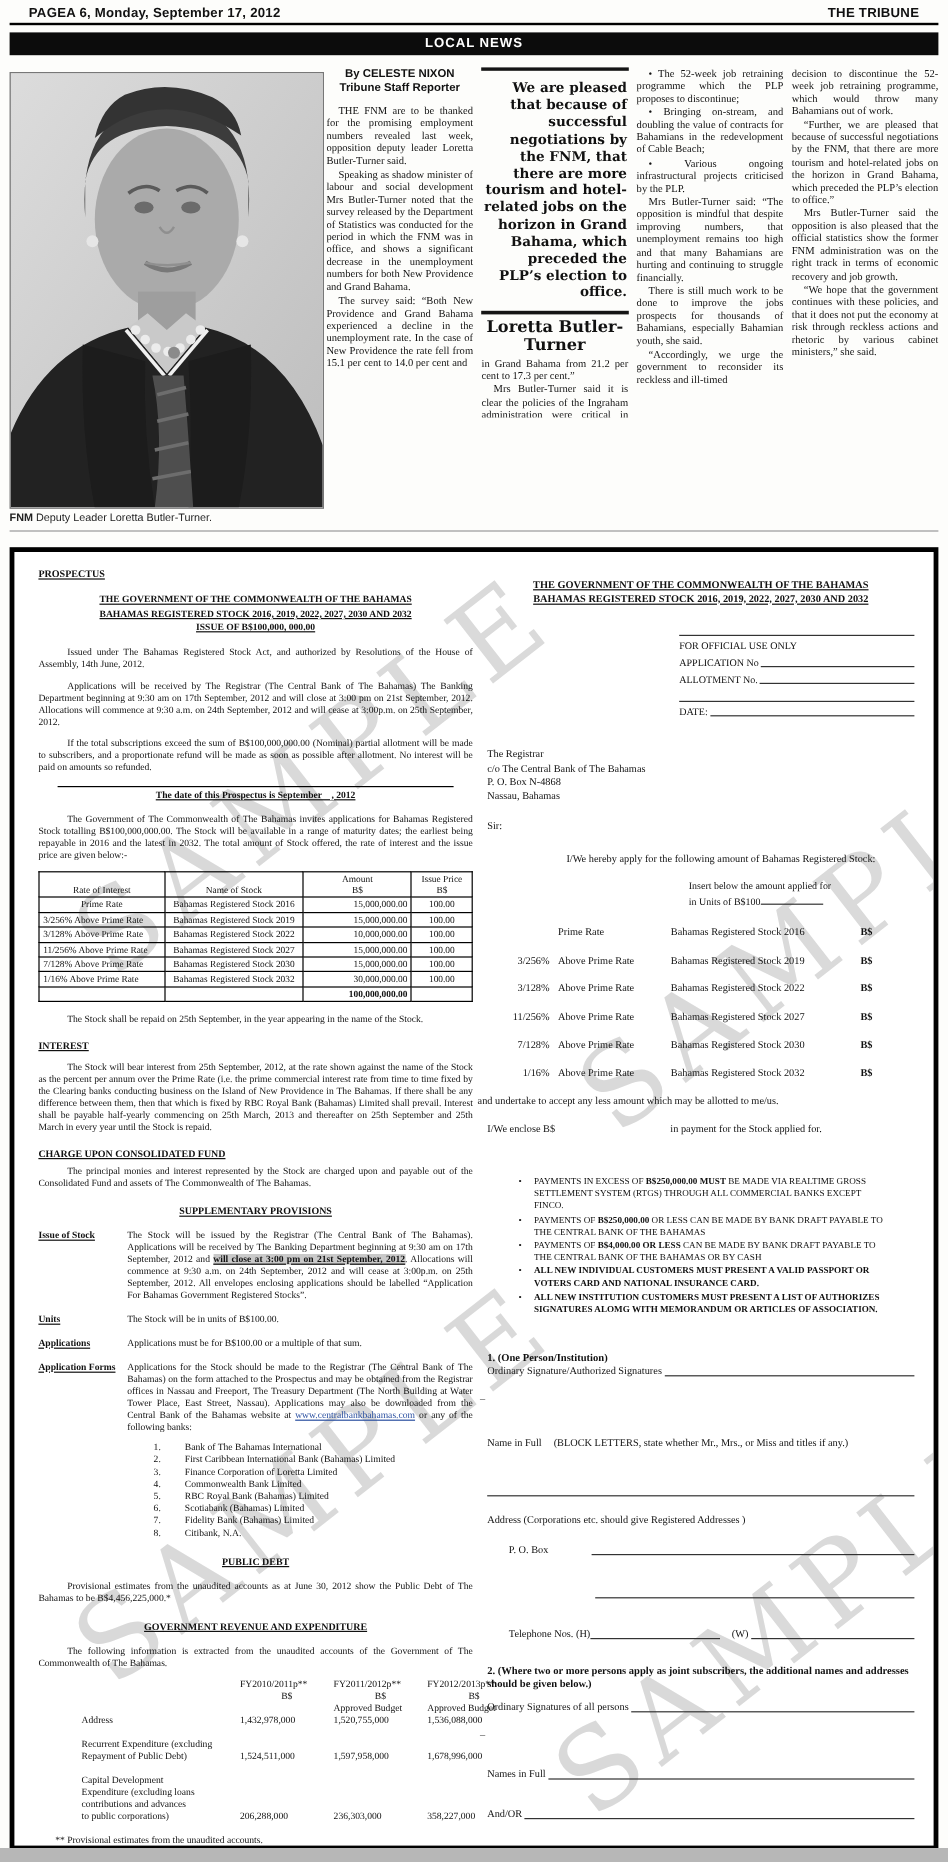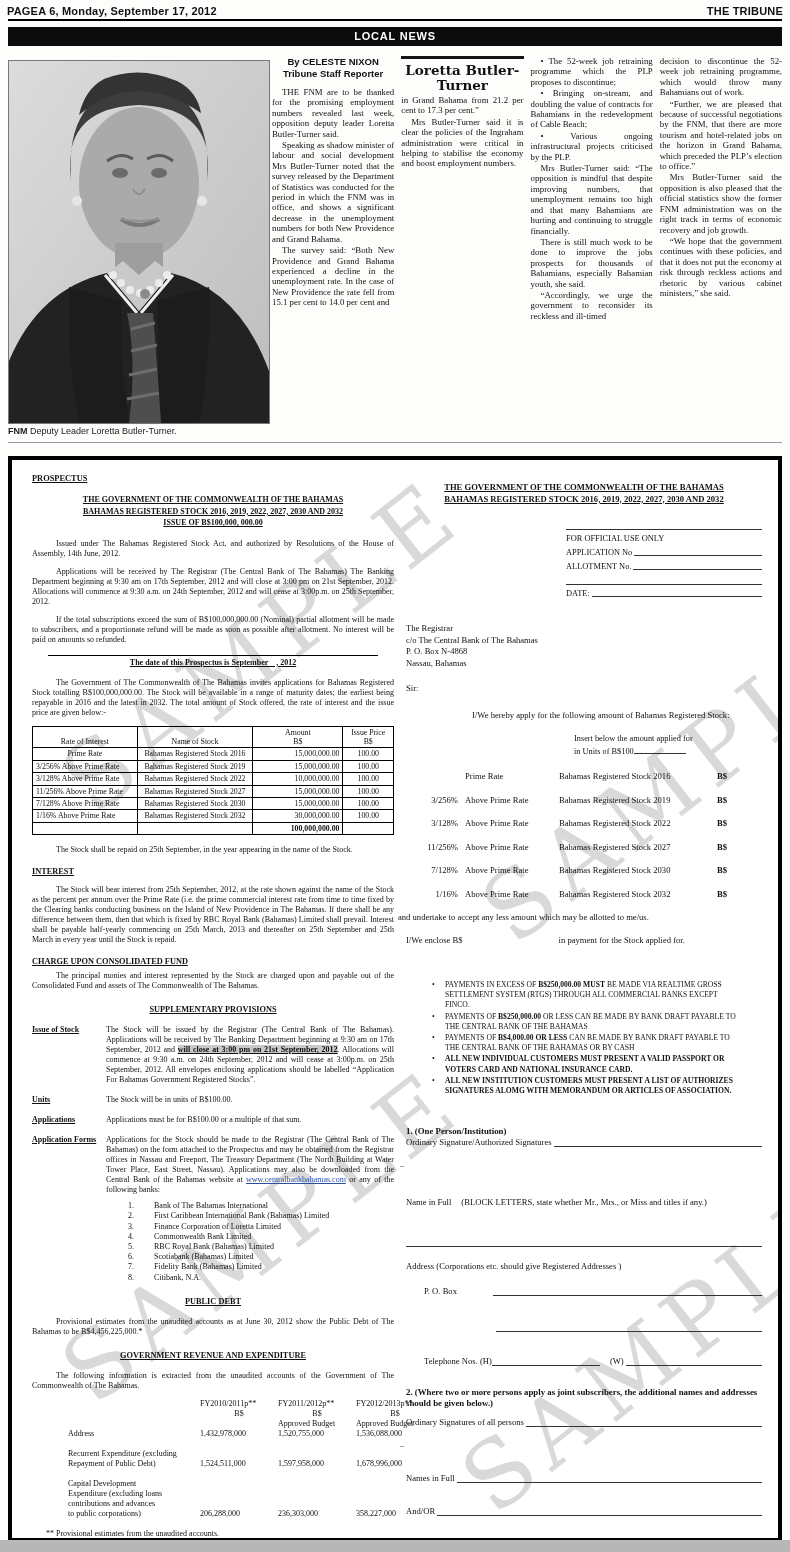--- a/index.html
+++ b/index.html
@@ -1,20 +1,20 @@
 <!DOCTYPE html>
 <html><head>
 <meta charset="utf-8">
 <style>
   html,body{margin:0;padding:0;background:#e9e9e9;}
   .page{position:relative;width:790px;height:1552px;background:#fdfdfb;margin:0 auto;
         font-family:"Liberation Serif",serif;color:#111;overflow:hidden;}
   
   .masthead{display:flex;justify-content:space-between;align-items:flex-end;
-            padding:5px 7px 2px;font-family:"Liberation Sans",sans-serif;
+            padding:5px 24px 2px;font-family:"Liberation Sans",sans-serif;
             font-size:11px;font-weight:bold;letter-spacing:.2px;}
   .mast-rule{margin:0 8px;border-top:2px solid #000;}
   .section-bar{margin:6px 8px 0;background:#0c0c0c;color:#fff;text-align:center;
                font-family:"Liberation Sans",sans-serif;font-weight:bold;font-size:11px;
                letter-spacing:.8px;padding:3px 0 4px;}
   
   .article-zone{position:absolute;left:8px;top:46px;width:774px;height:400px;}
   .photo{position:absolute;left:0;top:14px;width:260px;height:362px;border:1px solid #777;
          background:#d6d6d6;overflow:hidden;}
   .caption{position:absolute;left:0;top:380px;width:260px;
@@ -163,20 +163,21 @@
         <div class="col">
           <div class="byline">
             <div>By CELESTE NIXON</div>
             <div>Tribune Staff Reporter</div>
           </div>
           <p>THE FNM are to be thanked for the promising employment numbers revealed last week, opposition deputy leader Loretta Butler-Turner said.</p>
           <p>Speaking as shadow minister of labour and social development Mrs Butler-Turner noted that the survey released by the Department of Statistics was conducted for the period in which the FNM was in office, and shows a significant decrease in the unemployment numbers for both New Providence and Grand Bahama.</p>
           <p>The survey said: “Both New Providence and Grand Bahama experienced a decline in the unemployment rate. In the case of New Providence the rate fell from 15.1 per cent to 14.0 per cent and</p>
         </div>
         <div class="col">
+          <div class="quote">We are pleased that because of successful negotiations by the FNM, that there are more tourism and hotel-related jobs on the horizon in Grand Bahama, which preceded the PLP’s election to office.</div>
           <div class="quote-rule"></div>
           <div class="attribution">Loretta Butler-Turner</div>
           <p style="text-indent:0">in Grand Bahama from 21.2 per cent to 17.3 per cent.”</p>
           <p>Mrs Butler-Turner said it is clear the policies of the Ingraham administration were critical in helping to stabilise the economy and boost employment numbers.</p>
 
         </div>
         <div class="col">
           <p>• The 52-week job retraining programme which the PLP proposes to discontinue;</p>
           <p>• Bringing on-stream, and doubling the value of contracts for Bahamians in the redevelopment of Cable Beach;</p>
           <p>• Various ongoing infrastructural projects criticised by the PLP.</p>

